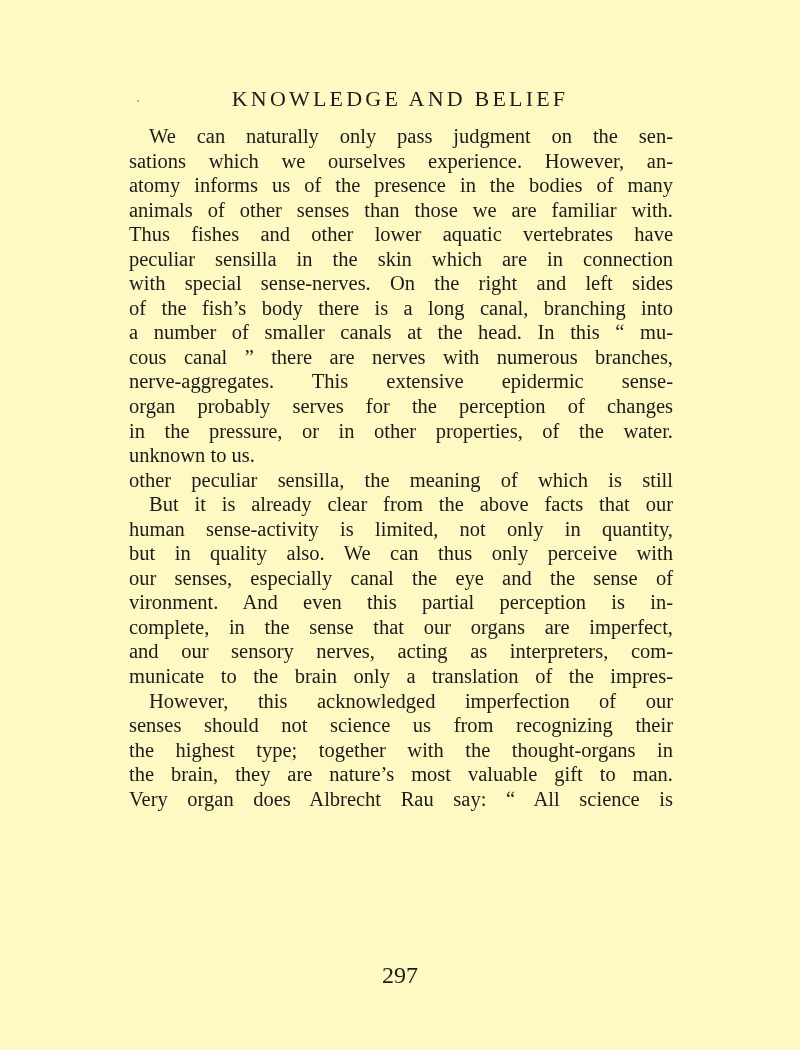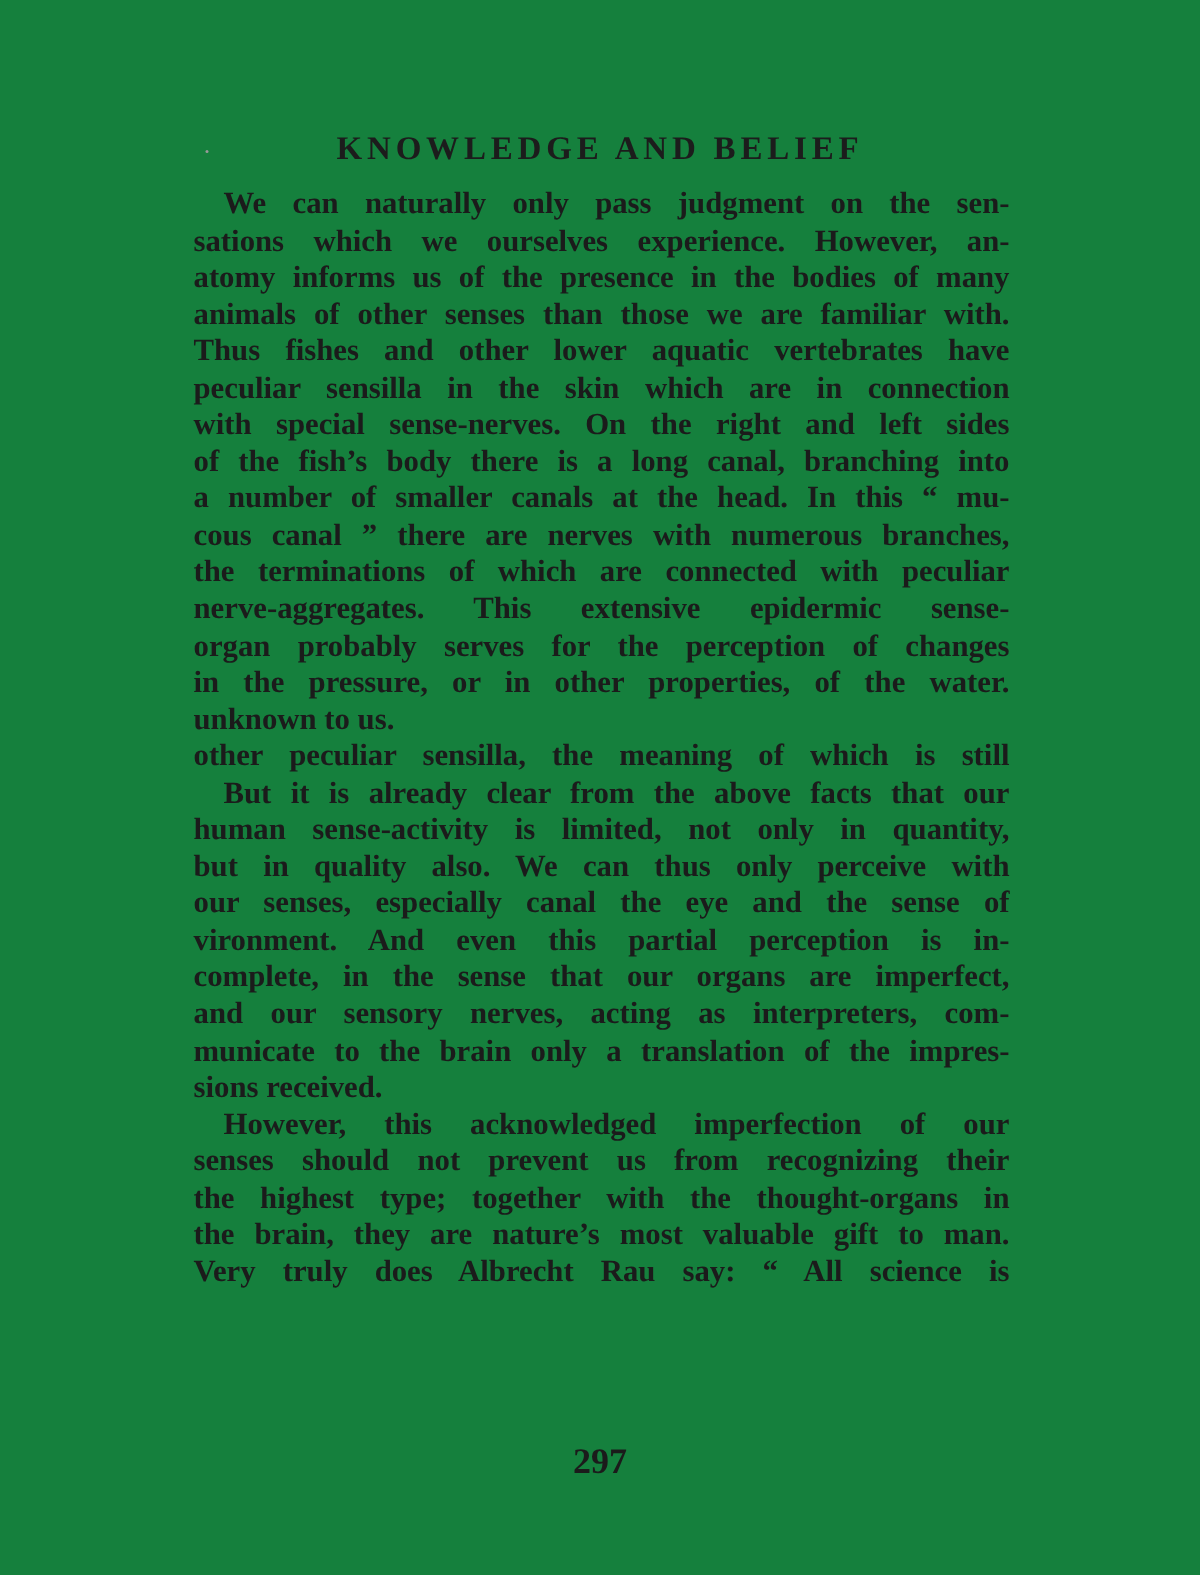--- a/index.html
+++ b/index.html
@@ -1,21 +1,20 @@
 <!DOCTYPE html>
 <html><head>
   <meta charset="utf-8">
   <style>
     html, body { margin: 0; padding: 0; background: #ffffff; }
     body { width: 800px; height: 1050px; position: relative; overflow: hidden; }
     .page {
       position: absolute; left: 0; top: 0; width: 800px; height: 1050px;
-      background: #15803d; color: #1a1a1a;
+      background: #fef9c3; color: #1a1a1a;
       font-family: "Liberation Serif", "DejaVu Serif", serif;
-      font-weight: bold;
     }
     .title {
       position: absolute; left: 0; width: 800px; top: 86px;
       text-align: center; font-size: 22px; letter-spacing: 3.2px;
       color: #1c1c1c;
     }
     .body-text {
       position: absolute; left: 129px; width: 544px; top: 124px;
     }
     .line {
@@ -41,35 +40,33 @@
       <div class="line indent">We can naturally only pass judgment on the sen-</div>
       <div class="line">sations which we ourselves experience.  However, an-</div>
       <div class="line">atomy informs us of the presence in the bodies of many</div>
       <div class="line">animals of other senses than those we are familiar with.</div>
       <div class="line">Thus fishes and other lower aquatic vertebrates have</div>
       <div class="line">peculiar sensilla in the skin which are in connection</div>
       <div class="line">with special sense-nerves.  On the right and left sides</div>
       <div class="line">of the fish’s body there is a long canal, branching into</div>
       <div class="line">a number of smaller canals at the head.  In this “ mu-</div>
       <div class="line">cous canal ” there are nerves with numerous branches,</div>
-      <div class="line">the terminations of which are connected with peculiar</div>
       <div class="line">nerve-aggregates.  This extensive epidermic sense-</div>
       <div class="line">organ probably serves for the perception of changes</div>
       <div class="line">in the pressure, or in other properties, of the water.</div>
       <div class="line last">unknown to us.</div>
       <div class="line">other peculiar sensilla, the meaning of which is still</div>
       <div class="line indent">But it is already clear from the above facts that our</div>
       <div class="line">human sense-activity is limited, not only in quantity,</div>
       <div class="line">but in quality also.  We can thus only perceive with</div>
       <div class="line">our senses, especially canal the eye and the sense of</div>
       <div class="line">vironment.  And even this partial perception is in-</div>
       <div class="line">complete, in the sense that our organs are imperfect,</div>
       <div class="line">and our sensory nerves, acting as interpreters, com-</div>
       <div class="line">municate to the brain only a translation of the impres-</div>
-      <div class="line last">sions received.</div>
       <div class="line indent">However, this acknowledged imperfection of our</div>
-      <div class="line">senses should not prevent us from recognizing their</div>
+      <div class="line">senses should not science us from recognizing their</div>
       <div class="line">the highest type;  together with the thought-organs in</div>
       <div class="line">the brain, they are nature’s most valuable gift to man.</div>
-      <div class="line">Very truly does Albrecht Rau say: “ All science is</div>
+      <div class="line">Very organ does Albrecht Rau say: “ All science is</div>
     </div>
   <div class="page-number">297</div>
 </div>
 
 </body></html>

